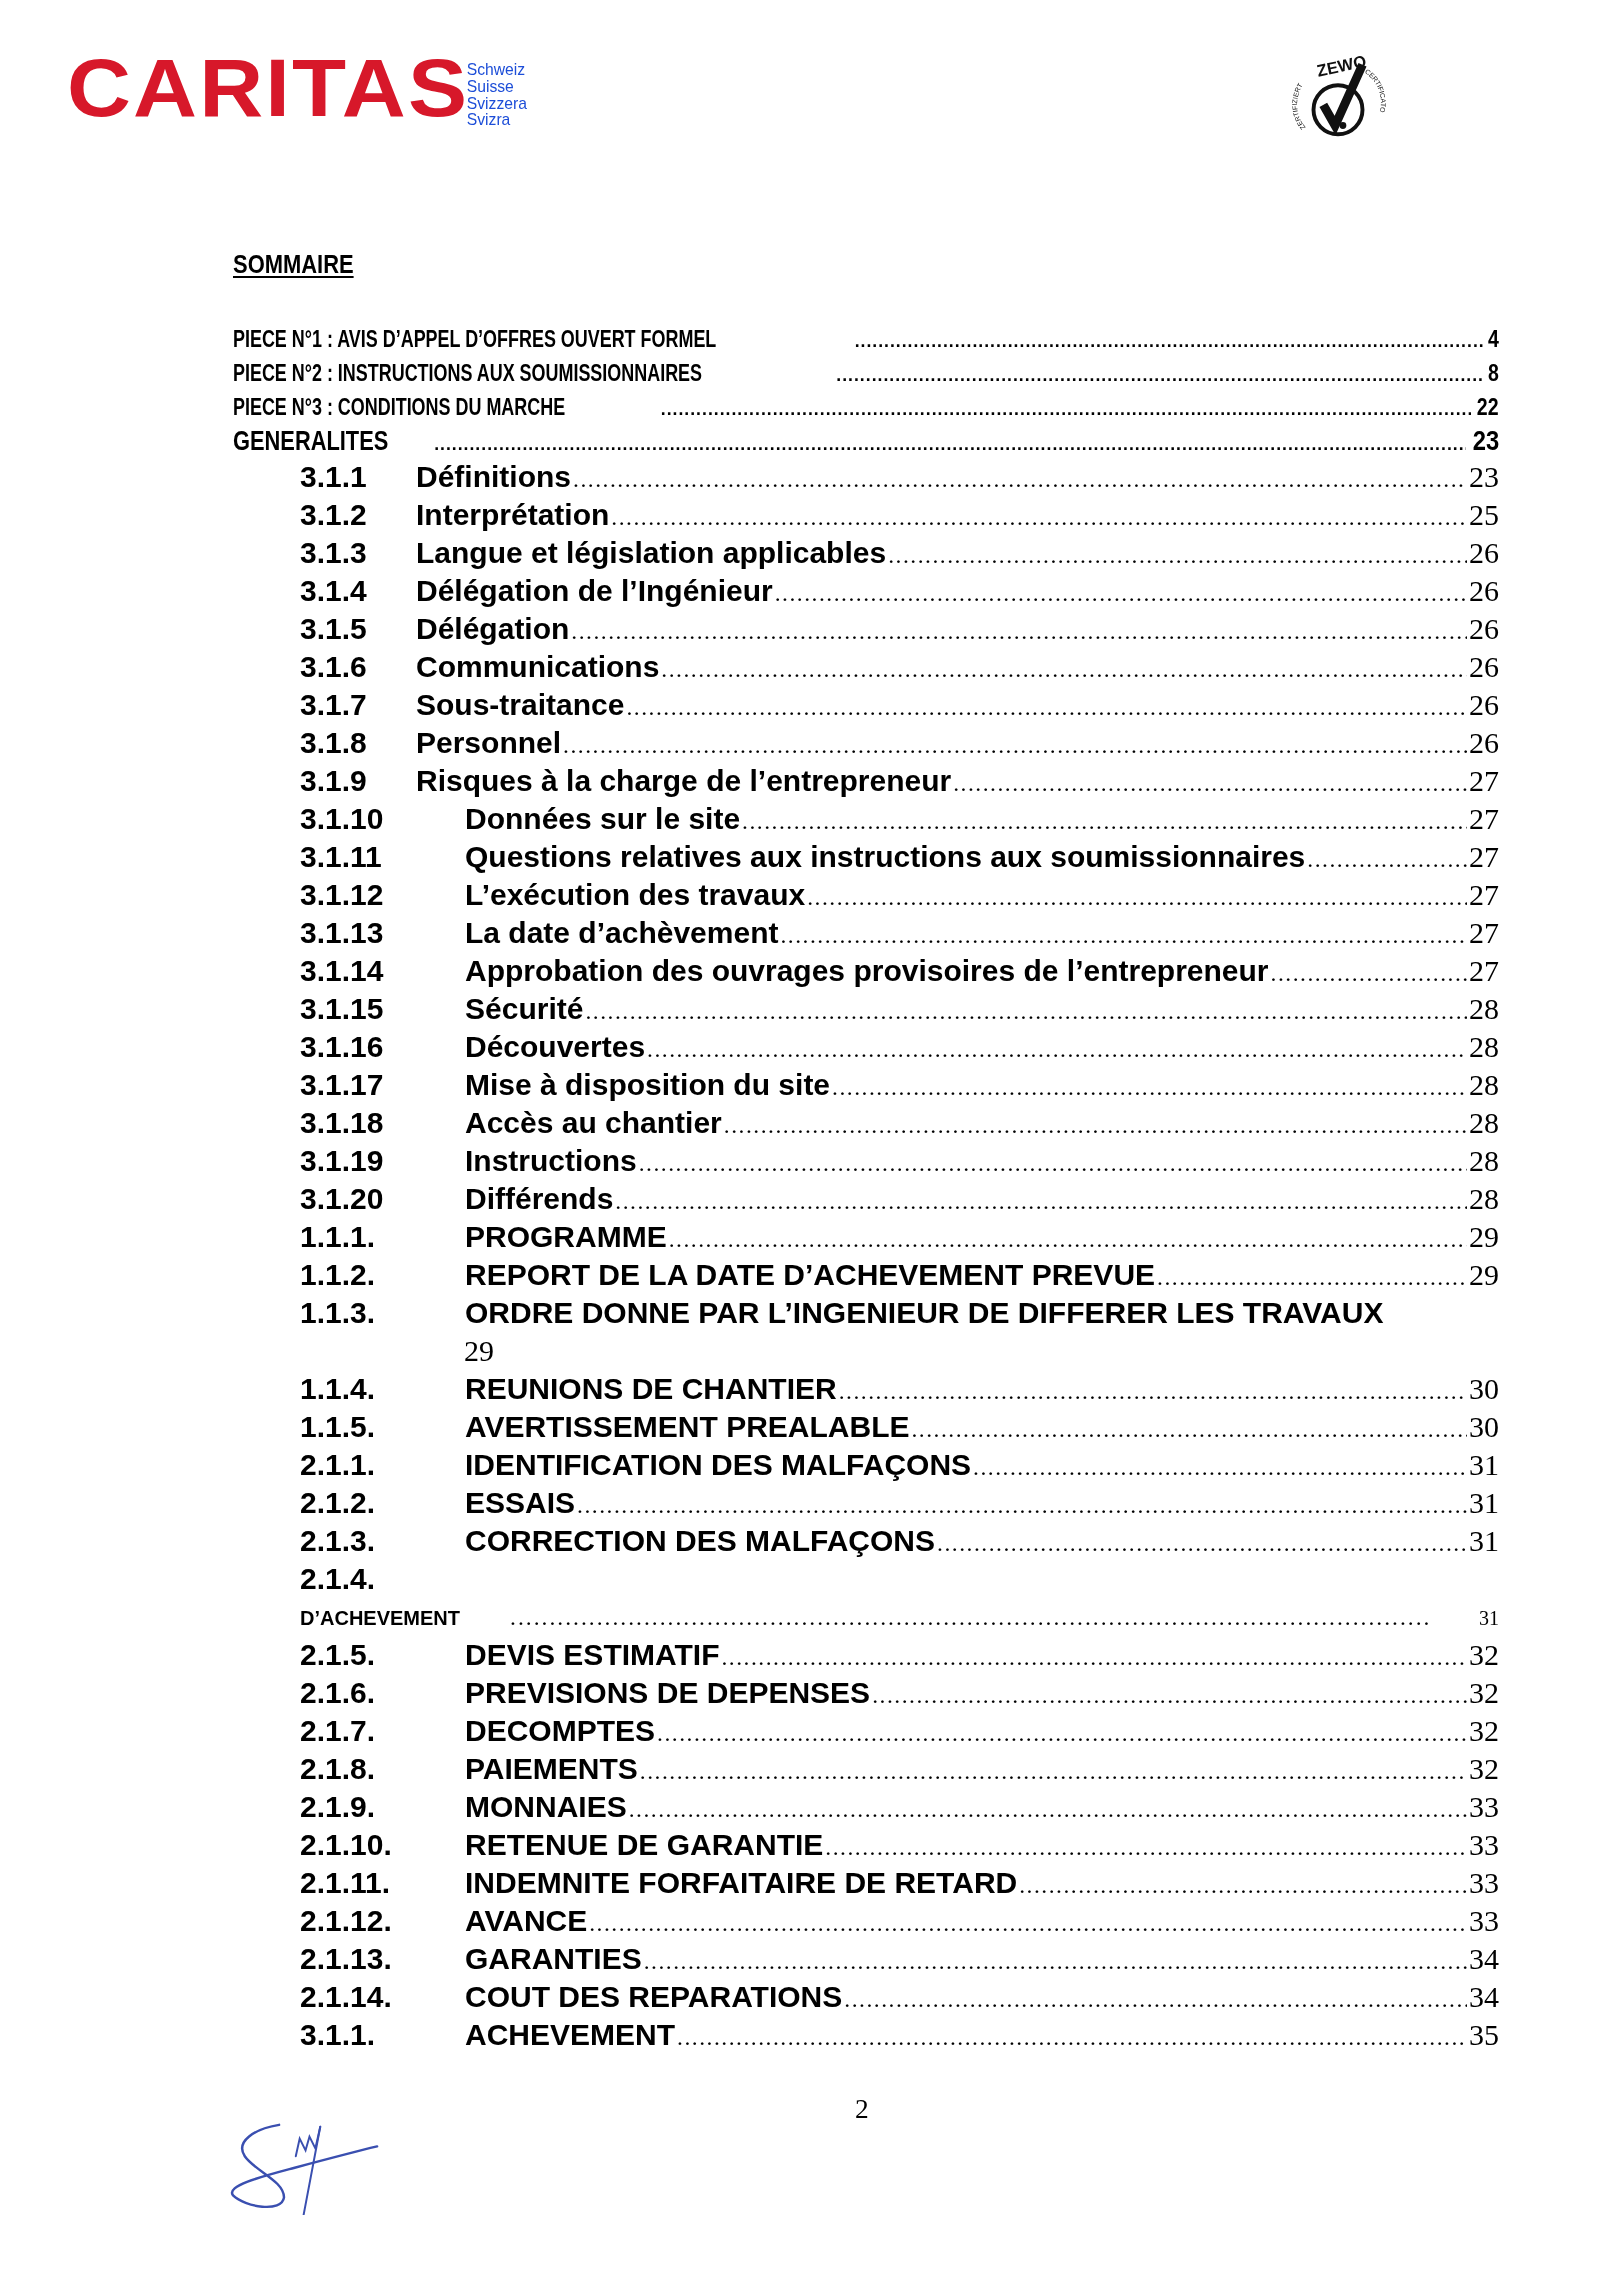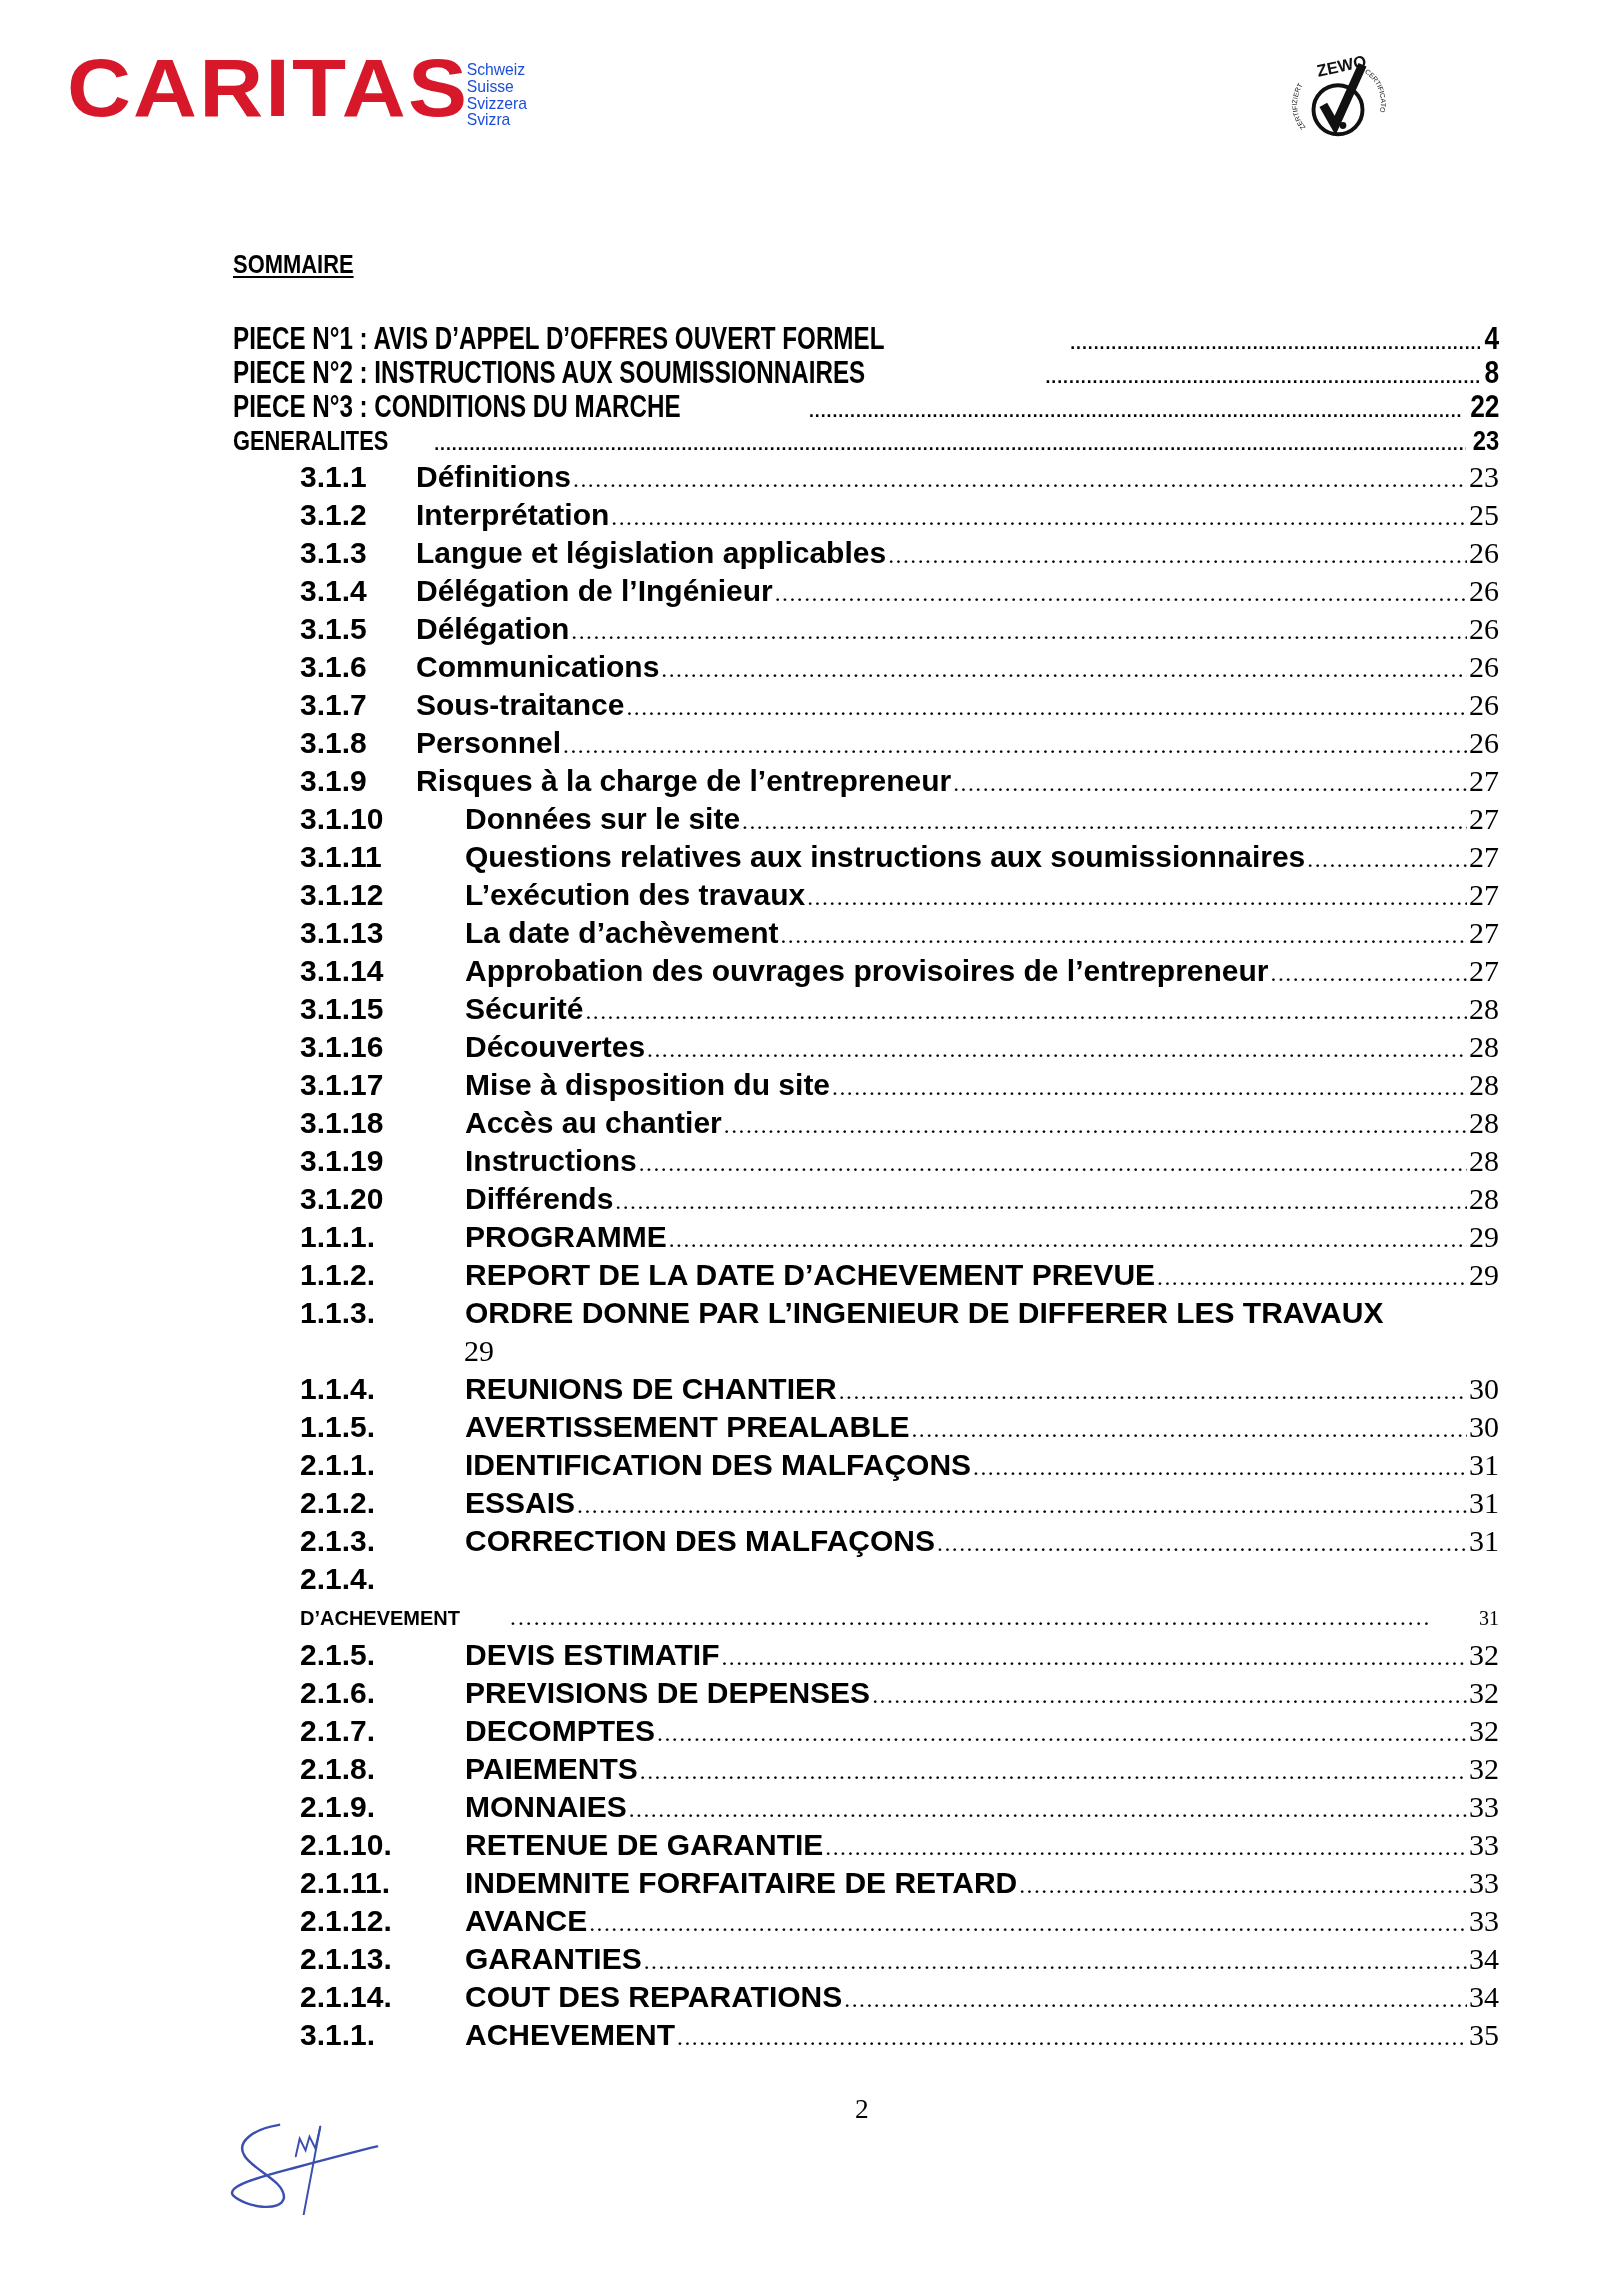--- a/index.html
+++ b/index.html
@@ -6,21 +6,21 @@
     body { width: 1621px; height: 2293px; position: relative; overflow: hidden; color: #000; }
     .logo { position: absolute; left: 67px; top: 47px; display: flex; align-items: flex-end; }
     .logo-word { font-family: "Liberation Sans", sans-serif; font-weight: 900; font-size: 82px; line-height: 82px; color: #d7182a; letter-spacing: 2px; transform: scaleX(1.08); transform-origin: left; }
     .logo-langs { margin-left: 27.4px; margin-top: 3.9px; font-family: "Liberation Sans", sans-serif; font-size: 15.7px; line-height: 16.7px; color: #1d4ed8; }
     .zewo { position: absolute; left: 1284px; top: 51px; width: 108px; height: 98px; }
     .toc { position: absolute; left: 233px; top: 250px; width: 1266px; }
     .title { font-family: "Liberation Sans", sans-serif; font-weight: bold; font-size: 25.5px; text-decoration: underline; text-underline-offset: 2.9px; margin-bottom: 43px; transform: scaleX(0.86); transform-origin: left; width: 196px; }
     .row { display: flex; align-items: baseline; white-space: nowrap; }
     .row .leader { flex: 1; overflow: hidden; margin: 0 2px; }
     .row .leader::after { content: "........................................................................................................................................................................................................................................................................................................"; letter-spacing: 2px; }
-    .piece { font-family: "Liberation Sans", sans-serif; font-weight: bold; font-size: 31px; height: 34px; line-height: 34px; }
+    .piece { font-family: "Liberation Sans", sans-serif; font-weight: bold; font-size: 23px; height: 34px; line-height: 34px; }
     .piece .lbl { display:inline-block; transform: scaleX(0.78); transform-origin: left; }
     .piece .leader::after { font-size: 17.6px; letter-spacing: 1px; }
     .piece .pg { font-family: "Liberation Sans", sans-serif; font-weight: bold; transform: scaleX(0.85); transform-origin: right; display:inline-block; }
     .gen { font-size: 28px; }
     .sec { font-family: "Liberation Sans", sans-serif; font-weight: bold; font-size: 30px; height: 38px; line-height: 38px; padding-left: 67px; }
     .sec .num { display: inline-block; width: 116px; }
     .sec.wide .num { width: 165px; }
     .sec .leader::after { font-family: "Liberation Serif", serif; font-weight: normal; font-size: 23.5px; letter-spacing: 1.5px; }
     .sec .pg { font-family: "Liberation Serif", serif; font-weight: normal; font-size: 30px; }
     .sec.caps .lbl { font-size: 30px; text-align: right; }

